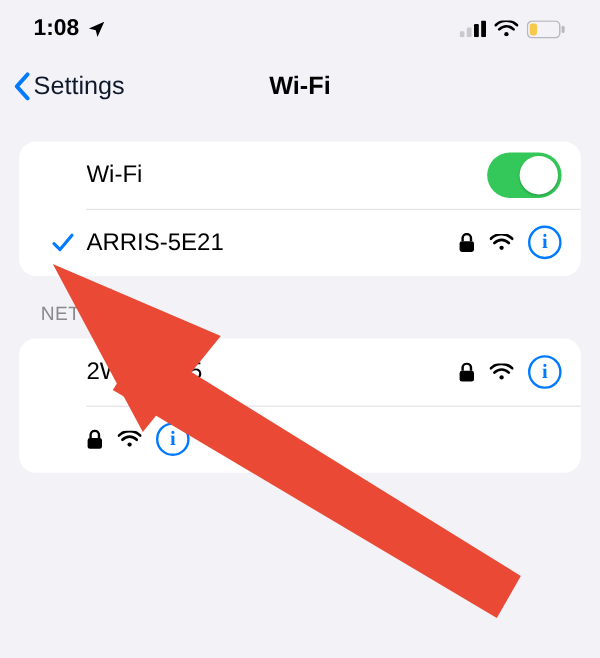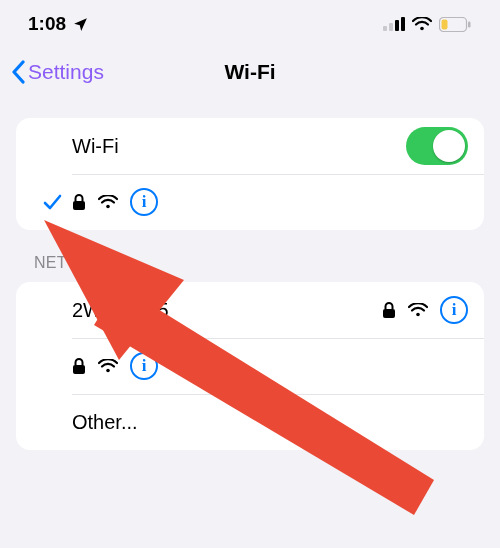--- a/index.html
+++ b/index.html
@@ -38,21 +38,21 @@
     position: relative;
     height: 56px;
     display: flex;
     align-items: center;
   }
   .back {
     position: absolute;
     left: 10px;
     display: flex;
     align-items: flex-end;
-    color: #8b5cf6;
+    color: #0f172a;
     font-size: 21px;
     gap: 2px;
   }
   .back svg { display:block; }
   .nav-title {
     margin: 0 auto;
     font-size: 21px;
     font-weight: 600;
   }
 
@@ -191,20 +191,21 @@
     <div class="accessories">
       <div class="toggle"></div>
     </div>
   </div>
   <div class="row">
     <div class="lead">
       <svg width="20" height="20" viewBox="0 0 20 20">
           <path d="M3 11 L8 16 L18 4" stroke="#007aff" stroke-width="2.6" fill="none" stroke-linecap="round" stroke-linejoin="round"></path>
         </svg>
     </div>
+    <div class="label">ARRIS-5E21</div>
     <div class="accessories">
       <svg width="14" height="17" viewBox="0 0 14 17">
           <rect x="1" y="7" width="12" height="9" rx="2" fill="#000"></rect>
           <path d="M3.5 7 V4.5 a3.5 3.5 0 0 1 7 0 V7" stroke="#000" stroke-width="2" fill="none"></path>
         </svg>
       <svg width="20" height="14" viewBox="0 0 20 14">
           <path d="M1 4 C6 -1 14 -1 19 4" stroke="#000" stroke-width="2.2" fill="none" stroke-linecap="round"></path>
           <path d="M4 7.5 C7.5 4 12.5 4 16 7.5" stroke="#000" stroke-width="2.2" fill="none" stroke-linecap="round"></path>
           <circle cx="10" cy="11.5" r="1.8" fill="#000"></circle>
         </svg>
@@ -239,24 +240,20 @@
           <rect x="1" y="7" width="12" height="9" rx="2" fill="#000"></rect>
           <path d="M3.5 7 V4.5 a3.5 3.5 0 0 1 7 0 V7" stroke="#000" stroke-width="2" fill="none"></path>
         </svg>
       <svg width="20" height="14" viewBox="0 0 20 14">
           <path d="M1 4 C6 -1 14 -1 19 4" stroke="#000" stroke-width="2.2" fill="none" stroke-linecap="round"></path>
           <path d="M4 7.5 C7.5 4 12.5 4 16 7.5" stroke="#000" stroke-width="2.2" fill="none" stroke-linecap="round"></path>
           <circle cx="10" cy="11.5" r="1.8" fill="#000"></circle>
         </svg>
       <div class="info-circle">i</div>
     </div>
-  </div>
-  <div class="row">
-    <div class="lead"></div>
-    <div class="label">Other...</div>
   </div>
 </div>
 
 <svg class="arrow-svg" width="440" height="320" viewBox="0 0 440 320">
   <g fill="#ea4a35">
     <polygon points="20,10 160,70 95,150"></polygon>
     <polygon points="95,75 410,270 390,305 70,115"></polygon>
   </g>
 </svg>
 

